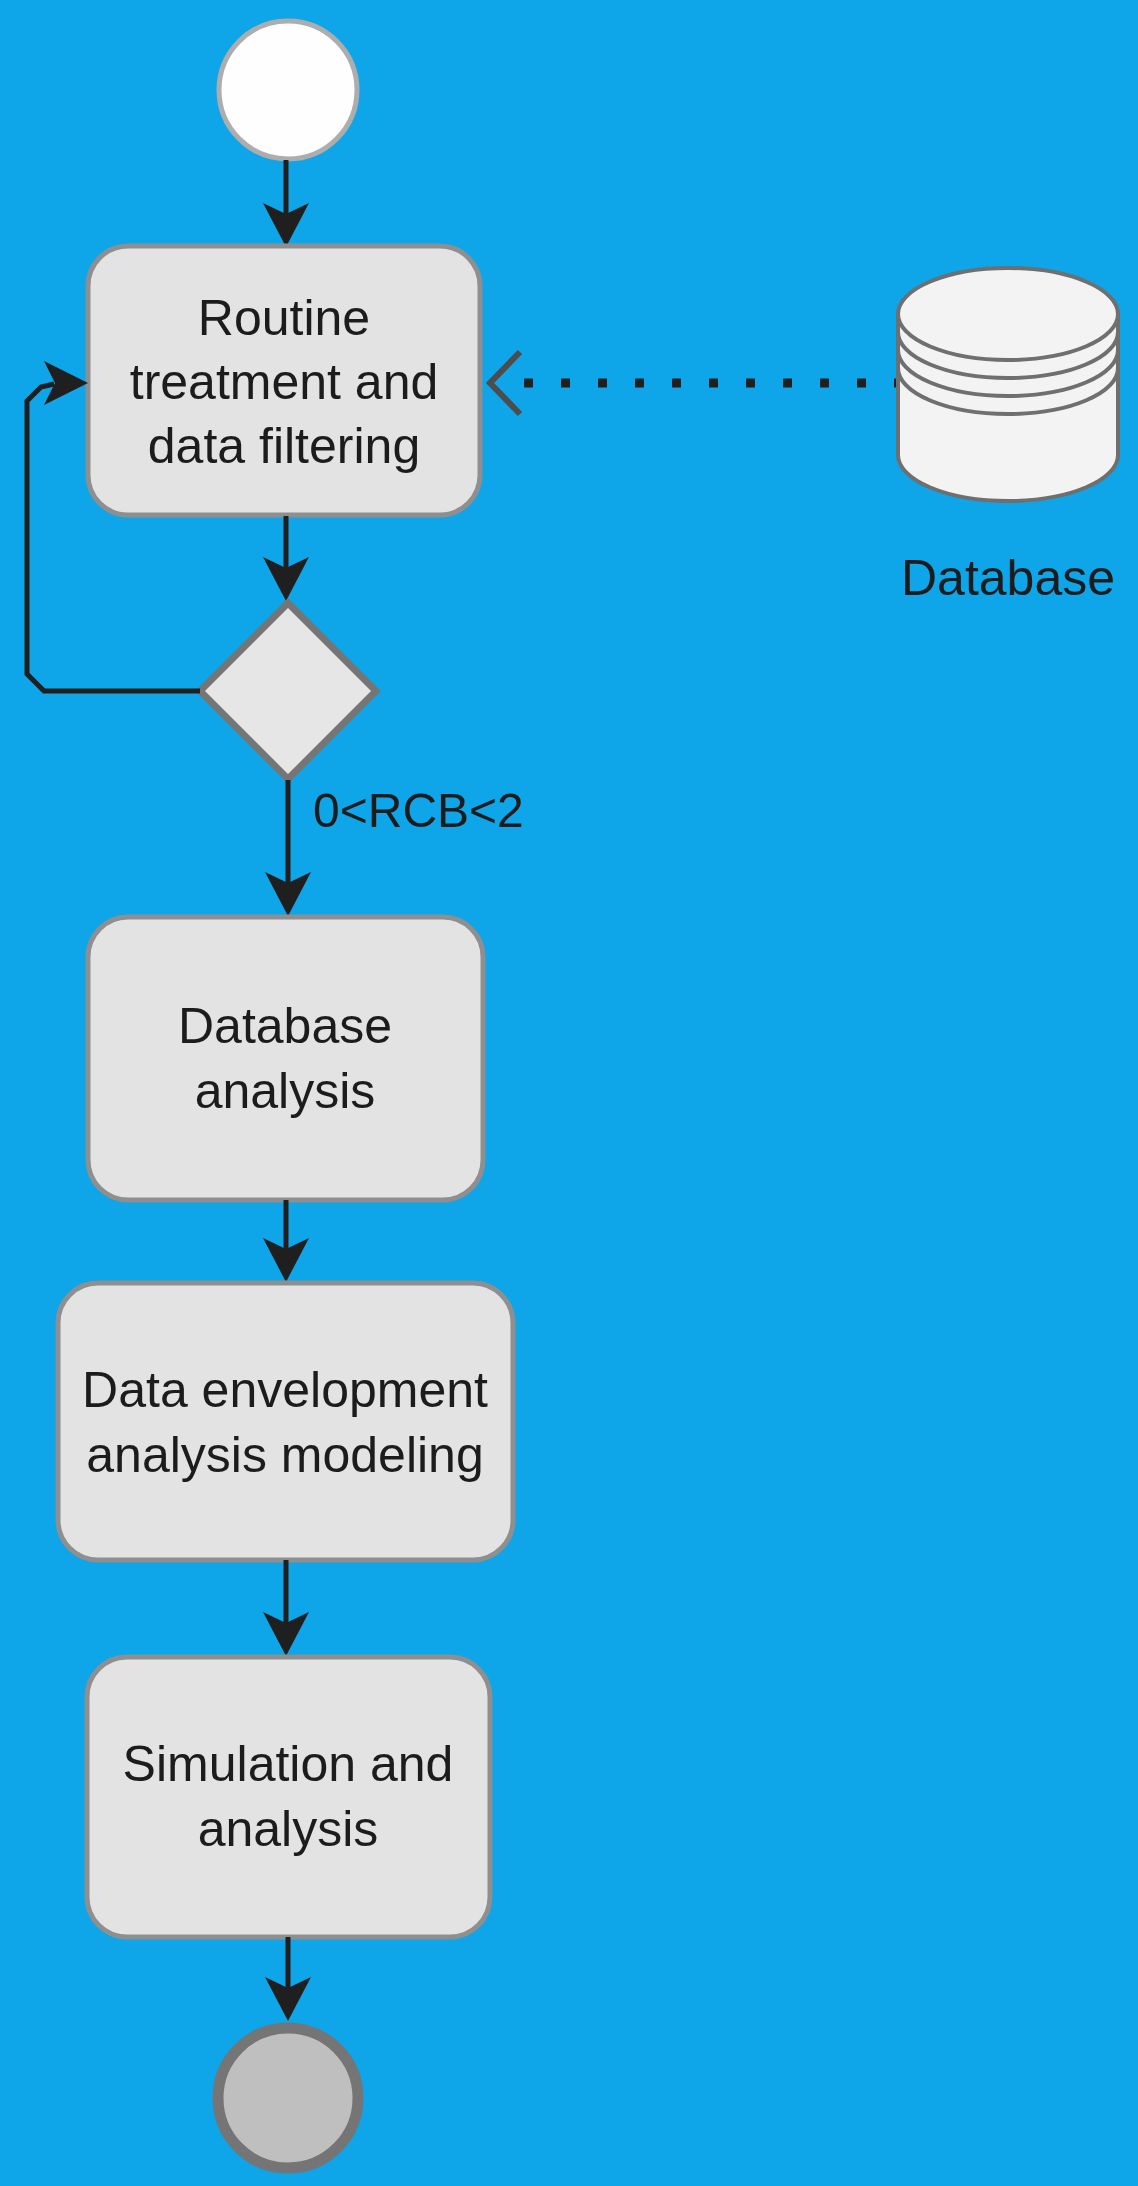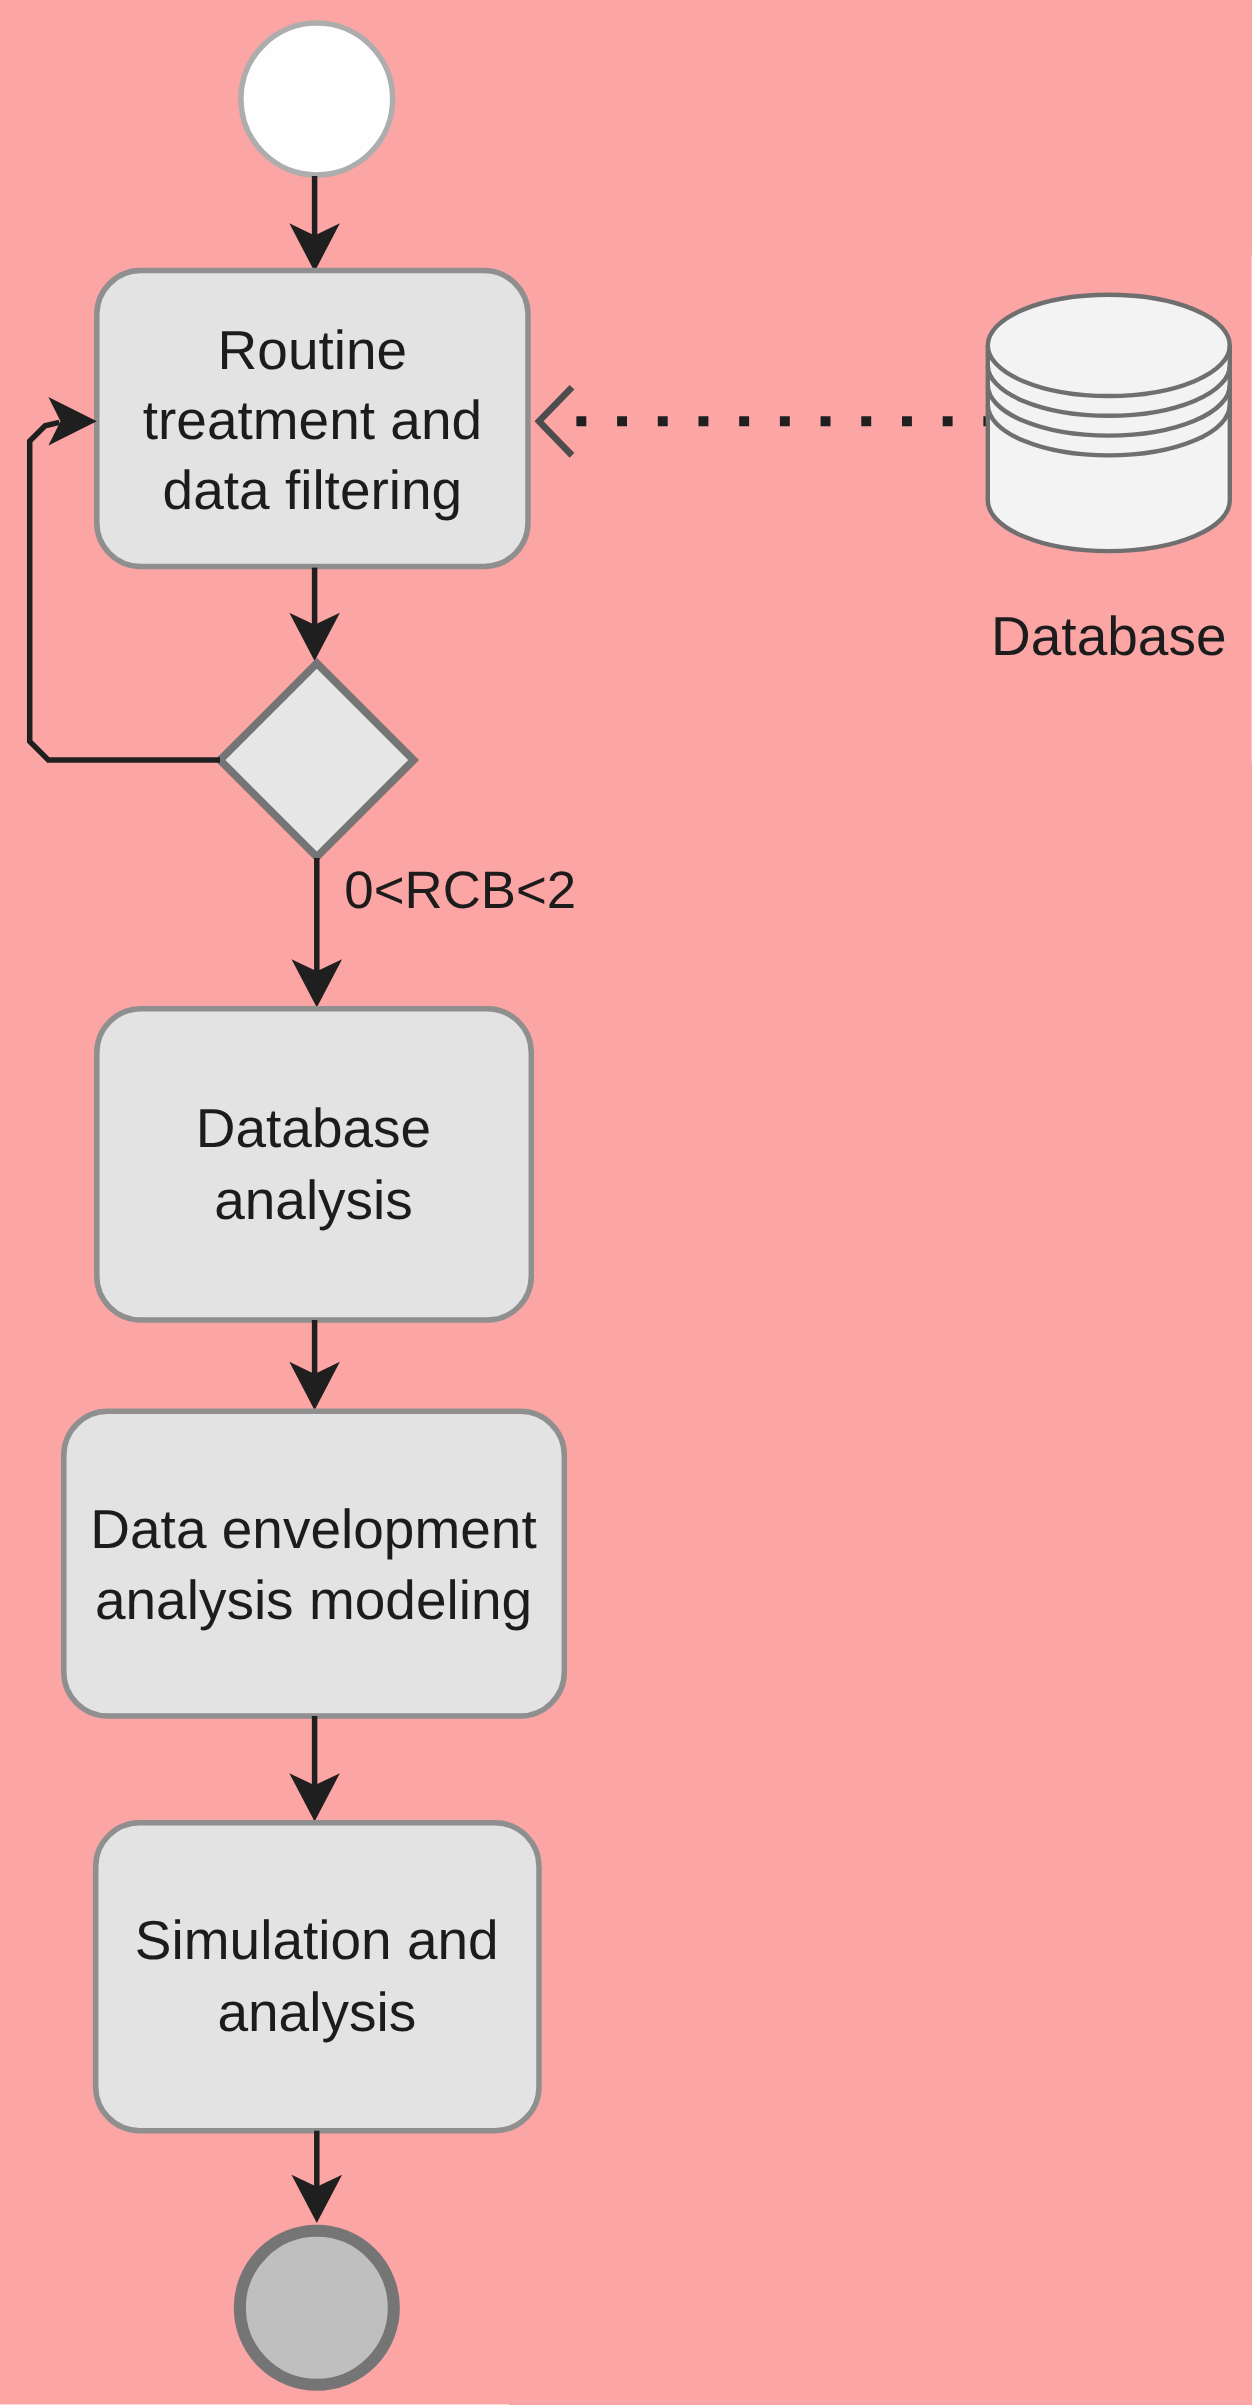--- a/index.html
+++ b/index.html
@@ -1,20 +1,20 @@
 <!DOCTYPE html>
 <html><head>
 <meta charset="utf-8">
 <style>
   html, body { margin: 0; padding: 0; background: #ffffff; }
   .canvas {
     position: relative;
     width: 1138px;
     height: 2186px;
-    background: #fca5a5;
+    background: #0ea5e9;
     font-family: "Liberation Sans", sans-serif;
     text-align: center;
   }
   svg { display: block; width: 1138px; height: 2186px; }
 
   .activity       { fill: #e3e3e3; stroke: #8f8f8f; stroke-width: 5; }
   .decision-shape { fill: #e6e6e6; stroke: #757575; stroke-width: 7; }
   .start-shape    { fill: #fefefe; stroke: #adadad; stroke-width: 5; }
   .end-shape      { fill: #bfbfbf; stroke: #757575; stroke-width: 11; }
   .cyl            { fill: #f3f3f3; stroke: #6f6f6f; stroke-width: 4; }

